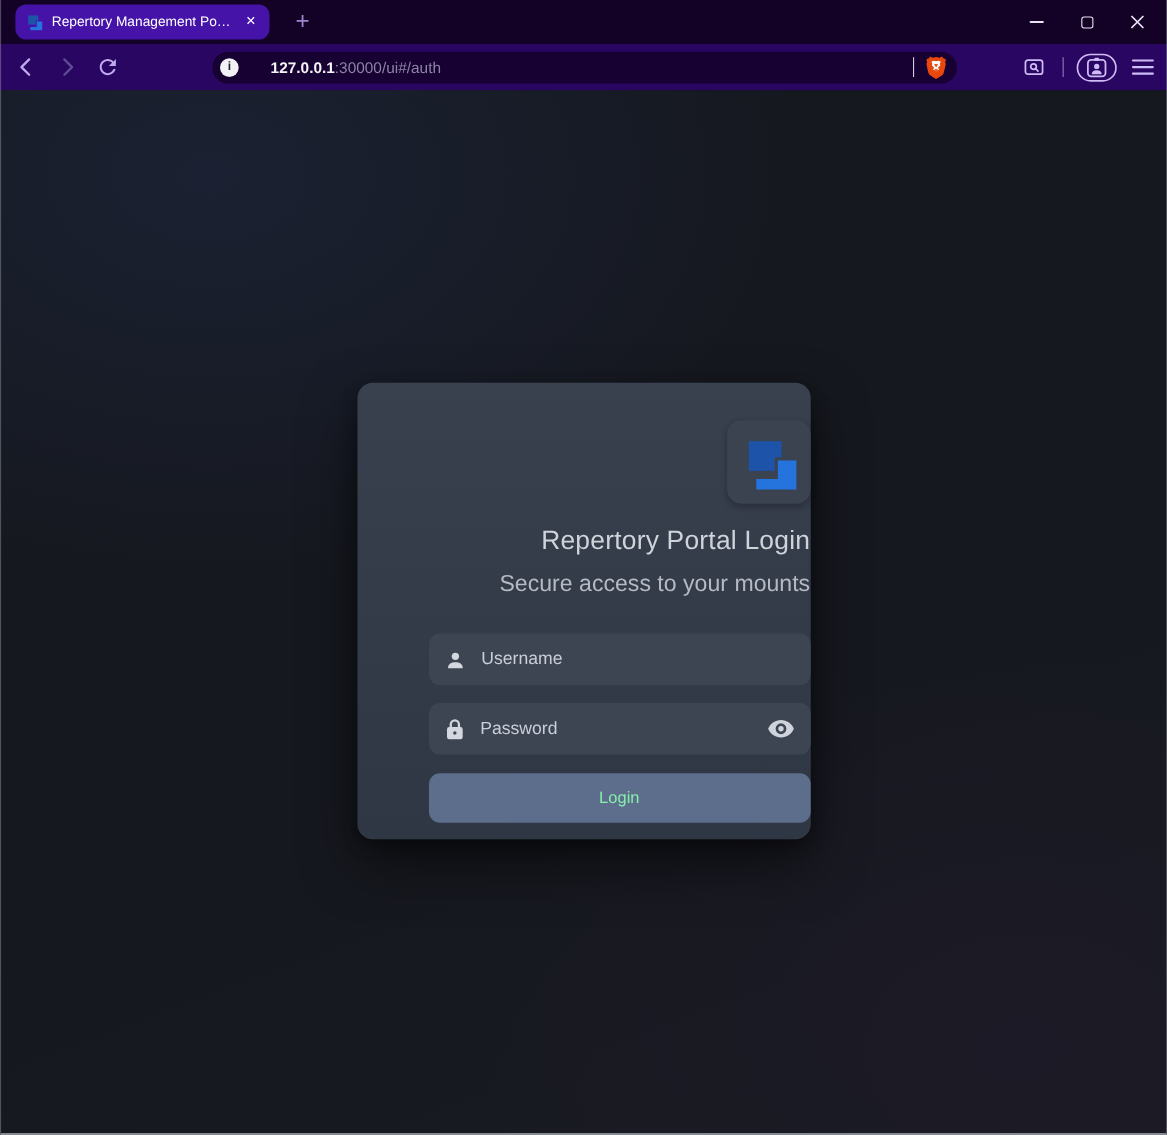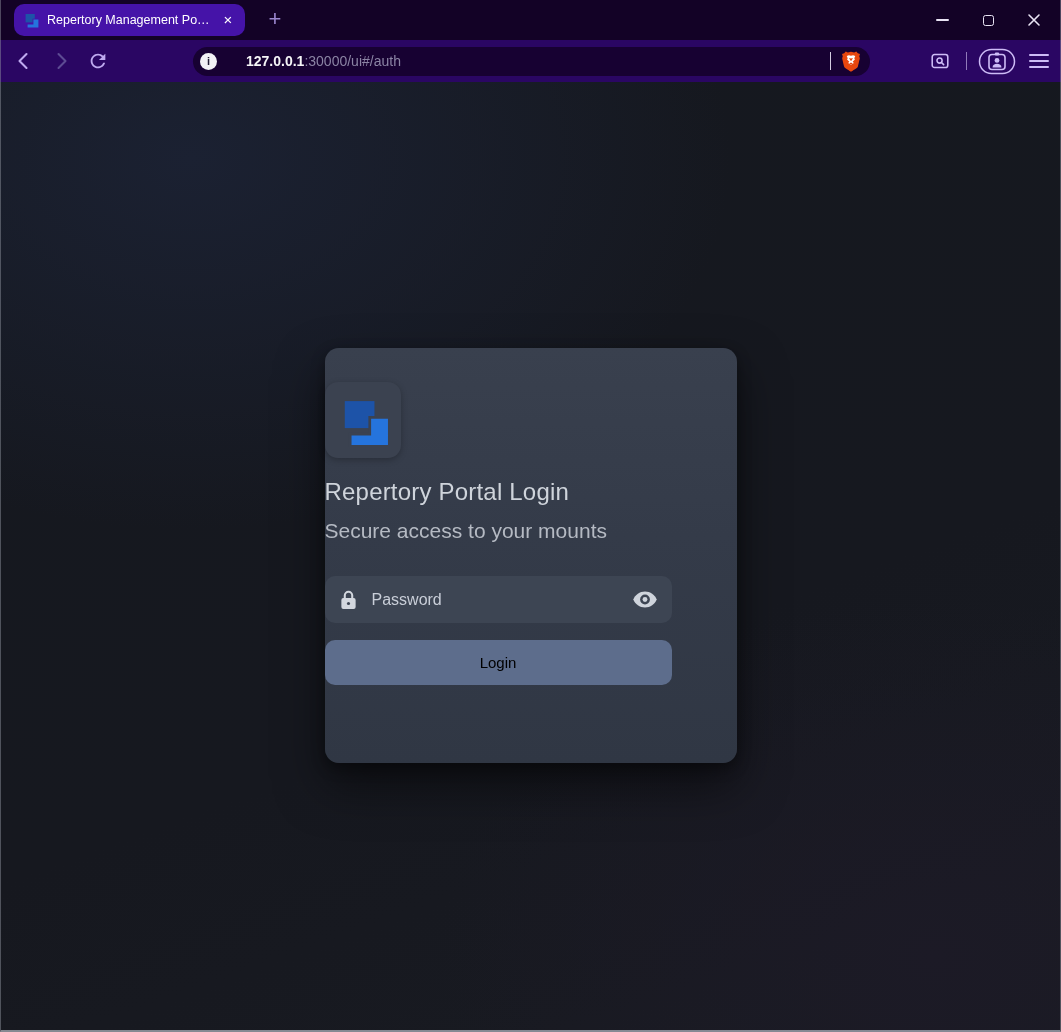--- a/index.html
+++ b/index.html
@@ -85,21 +85,21 @@
       radial-gradient(900px 620px at 18% 8%, #1b2132 0%, rgba(27,33,50,0) 60%),
       radial-gradient(900px 650px at 88% 92%, #1c1a26 0%, rgba(28,26,38,0) 55%),
       linear-gradient(160deg, #15181f 0%, #16181f 60%, #191b22 100%);
     display:flex; justify-content:center;
   }
   .card {
     margin-top:266px;
     width:412px; height:415px; border-radius:14px;
     background:linear-gradient(180deg, #39404e 0%, #343b49 45%, #303744 100%);
     box-shadow:0 22px 48px rgba(0,0,0,.5), 0 5px 14px rgba(0,0,0,.35);
-    display:flex; flex-direction:column; align-items:flex-start;
+    display:flex; flex-direction:column; align-items:flex-end;
     padding-top:34px;
   }
   .logo-box {
     width:76px; height:76px; border-radius:13px; background:#3b4250;
     display:flex; align-items:center; justify-content:center;
     box-shadow:0 2px 6px rgba(0,0,0,.25);
   }
   .card-title {
     margin-top:20px; font-size:24px; font-weight:500; color:#cfd4db;
     letter-spacing:.2px;
@@ -114,21 +114,21 @@
   .field input {
     flex:1; min-width:0; background:transparent; border:none; outline:none;
     color:#e0e4eb; font-size:16px; font-family:"Liberation Sans", sans-serif;
   }
   .field input::placeholder { color:#c9ced8; opacity:1; }
   .field-icon { flex:0 0 auto; display:flex; }
   .eye-btn { flex:0 0 auto; display:flex; align-items:center; cursor:pointer; background:none; border:none; padding:0; }
   .login-btn {
     width:347px; height:45px; margin-top:1px;
     border:none; border-radius:10px; background:#5d6d8c;
-    color:#000000; font-size:15px; font-family:"Liberation Sans", sans-serif;
+    color:#86efac; font-size:15px; font-family:"Liberation Sans", sans-serif;
     cursor:pointer;
   }
 </style>
 </head>
 <body>
 
 <div class="titlebar">
   <div class="tab">
     <span class="field-icon">
       <svg width="16" height="16" viewBox="0 0 80 80">
@@ -226,20 +226,29 @@
       <svg width="54" height="54" viewBox="0 0 80 80">
         <rect x="13" y="12" width="44" height="40" fill="#1d53a8"></rect>
         <path d="M48 34 H81 V81 H19 V59 H48 Z" fill="#3b4250"></path>
         <path d="M52 38 H77 V77 H23 V63 H52 Z" fill="#2574dd"></path>
       </svg>
     </div>
     <div class="card-title">Repertory Portal Login</div>
     <div class="card-subtitle">Secure access to your mounts</div>
 
     <div class="fields">
+      <div class="field">
+        <span class="field-icon">
+          <svg width="20" height="20" viewBox="0 0 24 24">
+            <circle cx="12" cy="8" r="4" fill="#d3d7de"></circle>
+            <path d="M4 20.5c0-4 3.6-6 8-6s8 2 8 6v.5H4z" fill="#d3d7de"></path>
+          </svg>
+        </span>
+        <input type="text" placeholder="Username" style="">
+      </div>
 
       <div class="field">
         <span class="field-icon">
           <svg width="19" height="21" viewBox="0 0 24 26">
             <path fill="#d3d7de" d="M6 11V8a6 6 0 0 1 12 0v3h.5A2.5 2.5 0 0 1 21 13.5v9A2.5 2.5 0 0 1 18.5 25h-13A2.5 2.5 0 0 1 3 22.5v-9A2.5 2.5 0 0 1 5.5 11H6zm2.6 0h6.8V8a3.4 3.4 0 0 0-6.8 0v3z"></path>
             <circle cx="12" cy="18" r="2" fill="#3d4553"></circle>
           </svg>
         </span>
         <input type="password" placeholder="Password" style="">
         <button class="eye-btn">

